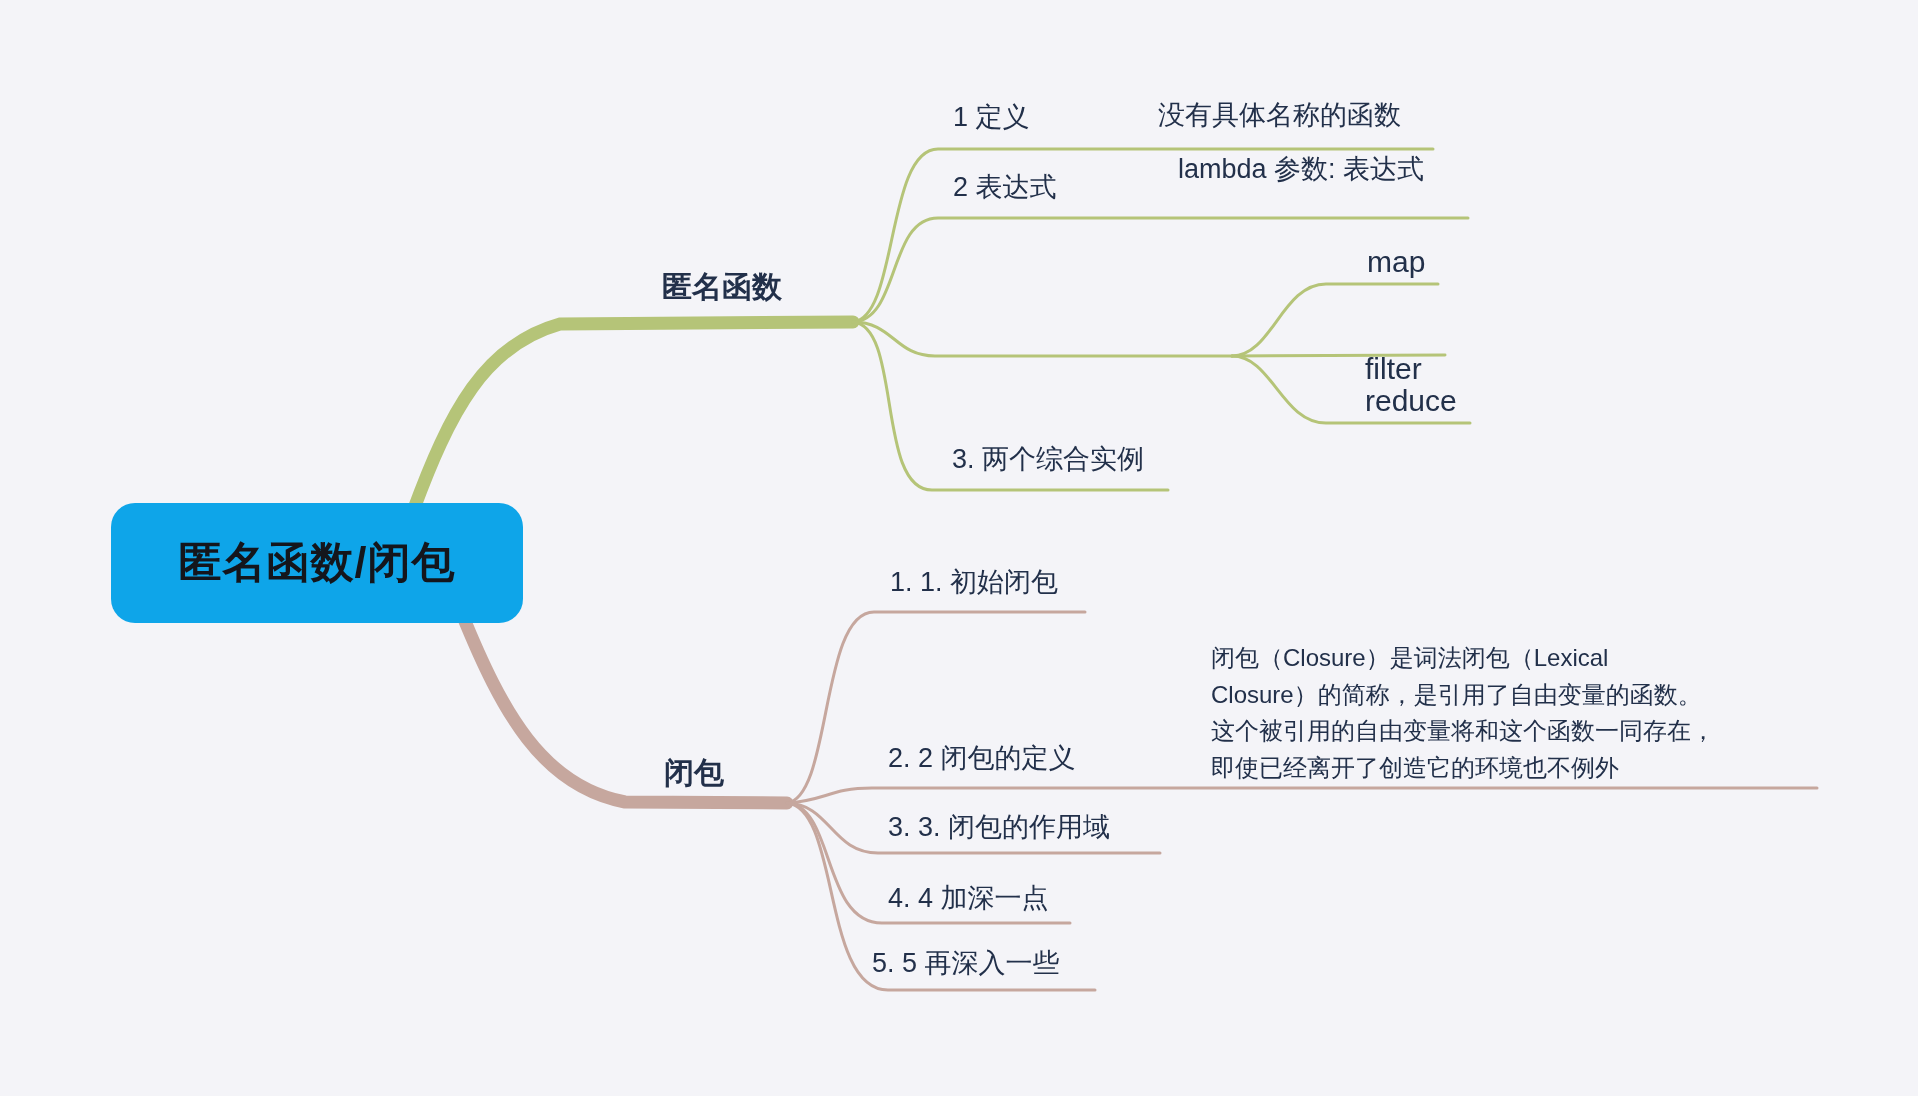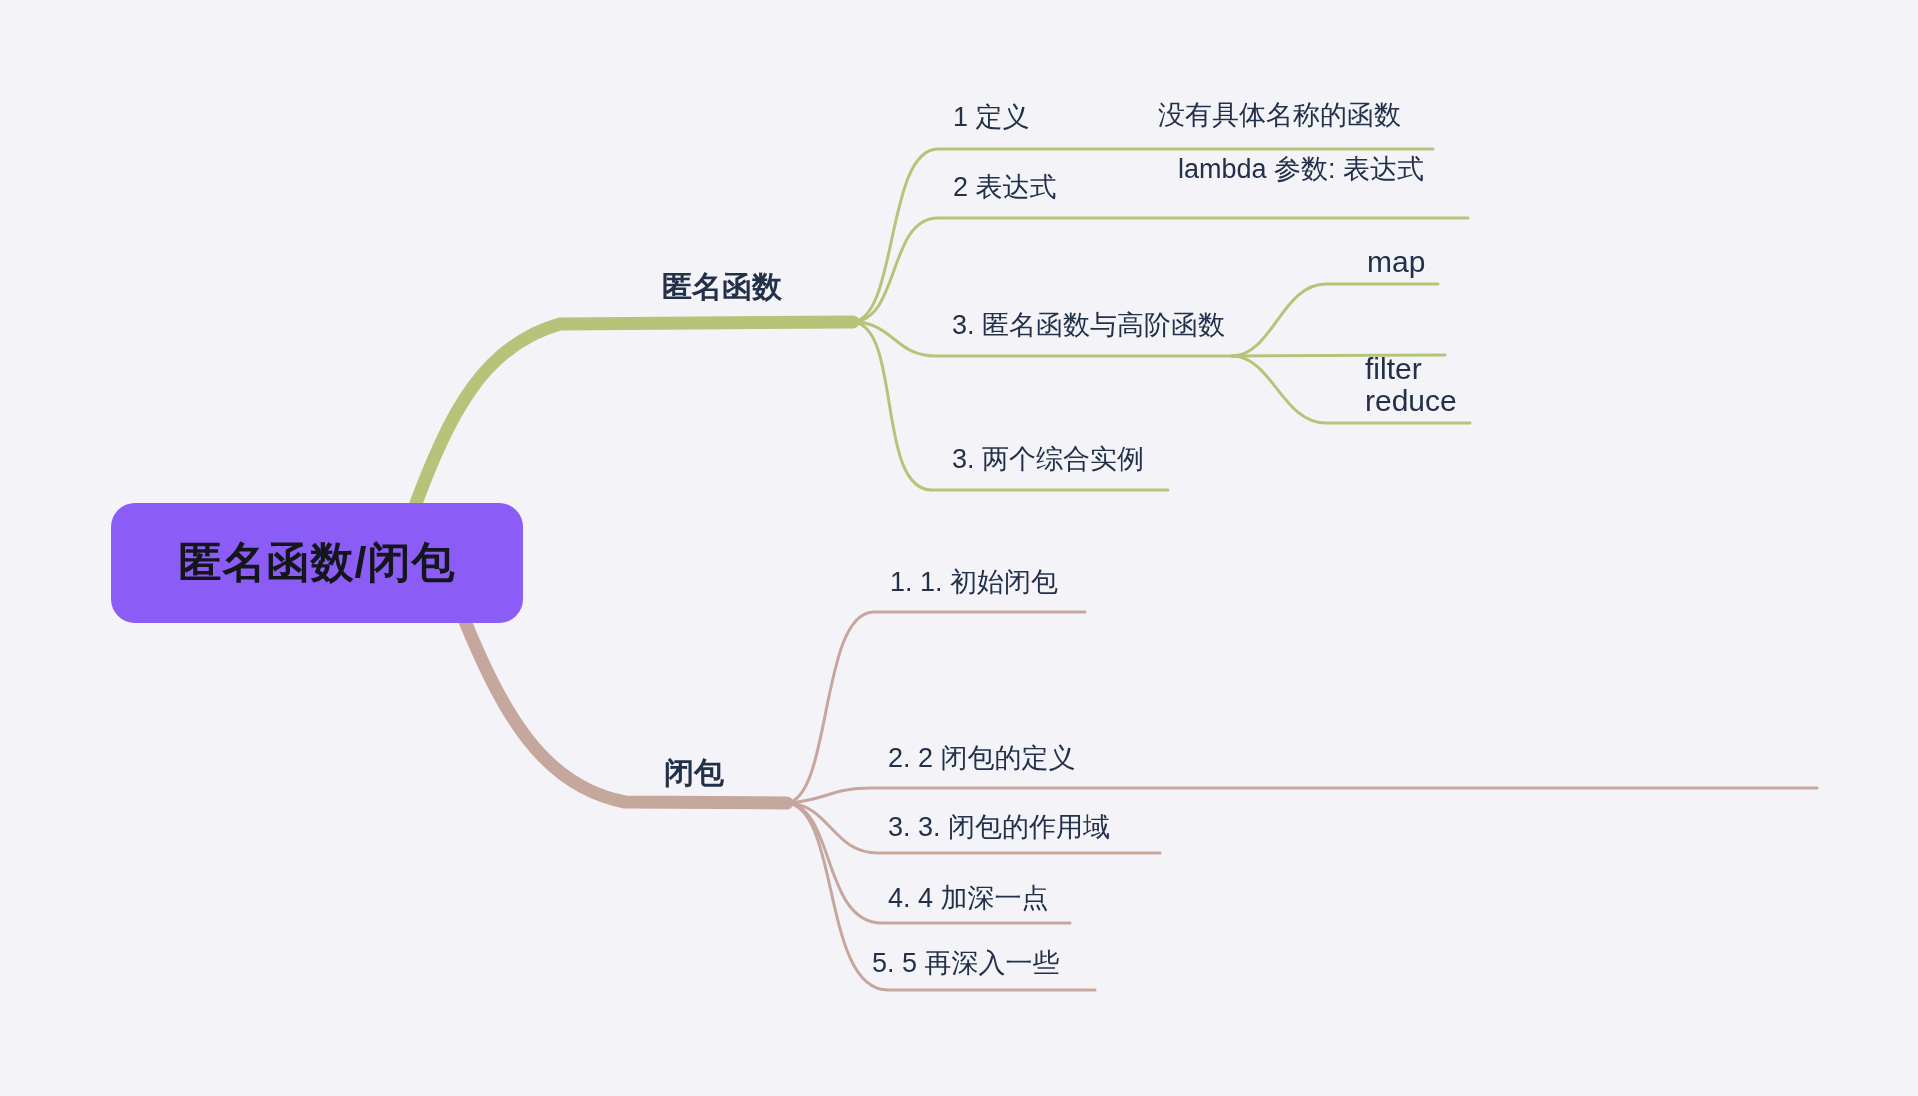--- a/index.html
+++ b/index.html
@@ -18,21 +18,21 @@
     overflow:hidden;
   }
   .links{position:absolute;left:0;top:0;width:1918px;height:1096px;}
   .links path{fill:none;stroke-linecap:round;}
   .links .g{stroke:var(--green);}
   .links .p{stroke:var(--pink);}
   .trunk{stroke-width:13px;}
   .limb{stroke-width:3px;}
   .root-node{
     position:absolute;left:111px;top:503px;width:412px;height:120px;
-    background:#8b5cf6;border-radius:24px;
+    background:#0ea5e9;border-radius:24px;
     display:flex;align-items:center;justify-content:center;
     font-size:43px;font-weight:bold;color:#14161c;
     letter-spacing:1px;
   }
   .topic{
     position:absolute;color:var(--text);
     font-size:27px;line-height:34px;white-space:nowrap;
   }
   .branch-label{font-size:30px;font-weight:bold;margin-top:16px;}
   .subtopic{font-size:30px;}
@@ -69,33 +69,36 @@
   <div class="root-node">匿名函数/闭包</div>
 
   <div class="topic branch-label" style="left:662px;top:254px;">匿名函数</div>
 
   <div class="topic" style="left:953px;top:100px;">1 定义</div>
   <div class="topic" style="left:1150px;top:98px;margin-left:8px;">没有具体名称的函数</div>
 
   <div class="topic" style="left:953px;top:170px;">2 表达式</div>
   <div class="topic" style="left:1178px;top:152px;">lambda 参数: 表达式</div>
 
-  <div class="topic" style="left:952px;top:308px;">3. 匿名函数与高阶函数</div>
 
   <div class="topic subtopic" style="left:1367px;top:245px;">map</div>
   <div class="topic subtopic" style="left:1365px;top:313px;margin-top:39px;">filter</div>
   <div class="topic subtopic" style="left:1365px;top:384px;">reduce</div>
 
   <div class="topic" style="left:952px;top:442px;">3. 两个综合实例</div>
 
   <div class="topic branch-label" style="left:664px;top:740px;">闭包</div>
 
   <div class="topic" style="left:890px;top:565px;">1. 1. 初始闭包</div>
 
   <div class="topic" style="left:888px;top:741px;">2. 2 闭包的定义</div>
+  <div class="note-block" style="left:1211px;top:640px;">闭包（Closure）是词法闭包（Lexical
+Closure）的简称，是引用了自由变量的函数。
+这个被引用的自由变量将和这个函数一同存在，
+即使已经离开了创造它的环境也不例外</div>
 
   <div class="topic" style="left:888px;top:810px;">3. 3. 闭包的作用域</div>
 
   <div class="topic" style="left:888px;top:881px;">4. 4 加深一点</div>
 
   <div class="topic" style="left:872px;top:946px;">5. 5 再深入一些</div>
 
 </div>
 
 </body></html>

